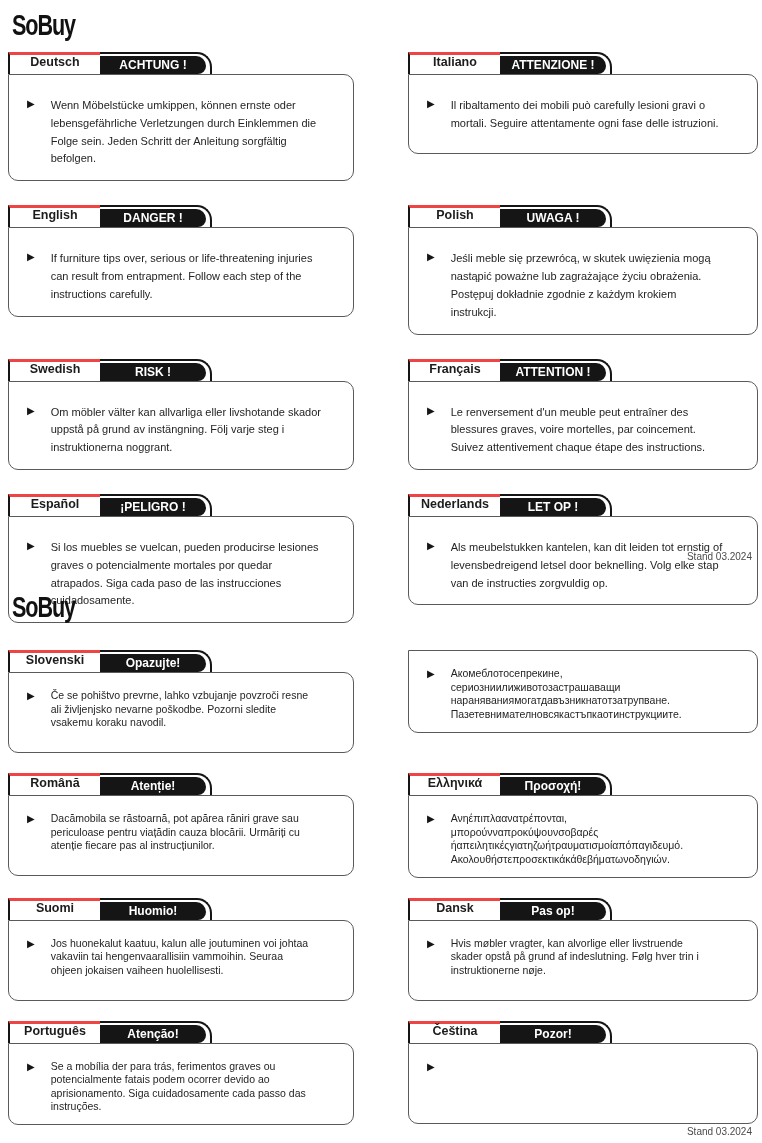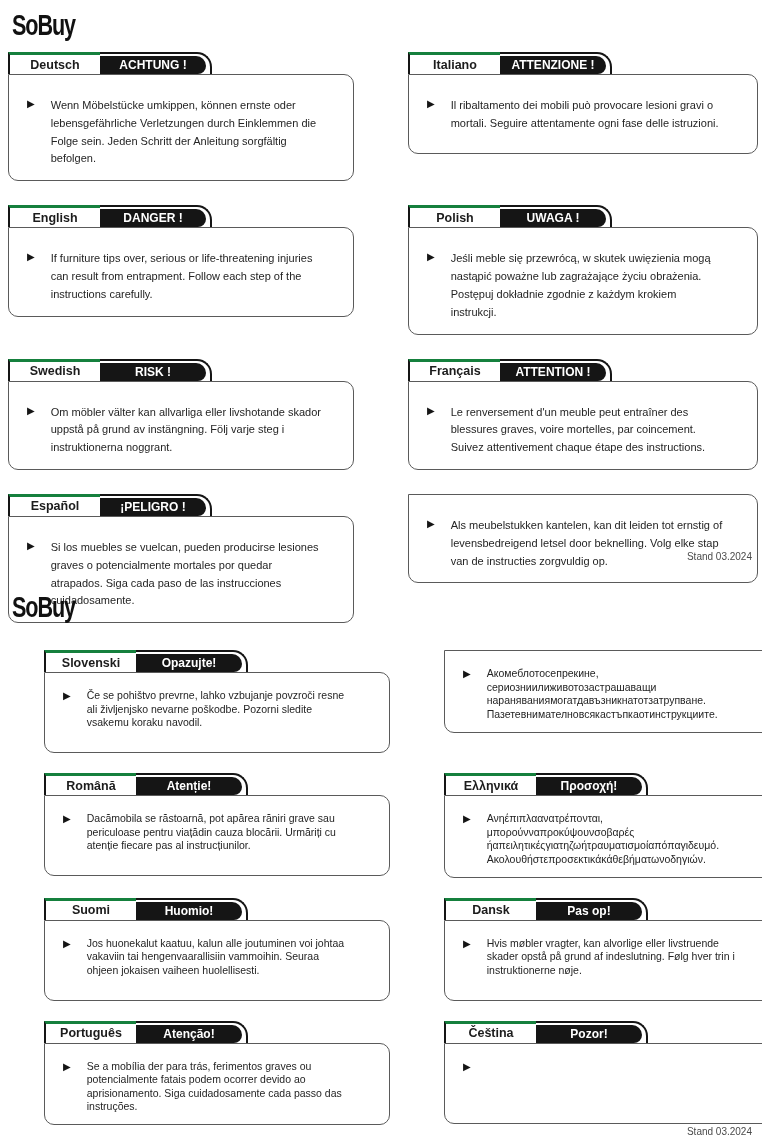--- a/index.html
+++ b/index.html
@@ -27,29 +27,29 @@
   .page1 .logo { margin: 10px 0 0 12px; }
   .page2 .logo { margin: 22px 0 0 12px; }
 
   .grid {
     display: grid;
     grid-template-columns: 346px 350px;
     column-gap: 54px;
     padding-left: 8px;
   }
   .page1 .grid { margin-top: 12px; row-gap: 24px; }
-  .page2 .grid { margin-top: 28px; row-gap: 20px; margin-left: 36px; }
+  .page2 .grid { margin-top: 28px; row-gap: 20px; }
 
   .tabs { display: flex; height: 22px; }
   .lang-tab {
     width: 92px;
     background: #fff;
-    border-top: 3px solid #15803d;
+    border-top: 3px solid #ef4444;
     border-left: 2px solid #151515;
-    display: flex; align-items: center; justify-content: center;
+    display: flex; justify-content: center;
     font-weight: bold; font-size: 12.5px;
     white-space: nowrap;
   }
   .warn-outer {
     border-top: 2px solid #151515;
     border-right: 2px solid #151515;
     border-radius: 0 15px 0 0;
     padding: 2px 4px 0 0;
   }
   .warn-tab {
@@ -116,21 +116,21 @@
         <span>Italiano</span>
       </div>
       <div class="warn-outer">
         <div class="warn-tab">
           <span>ATTENZIONE !</span>
         </div>
       </div>
     </div>
     <div class="content-box">
       <span class="bullet">▶</span>
-      <p class="text">Il ribaltamento dei mobili può provocare lesioni gravi o mortali. Seguire attentamente ogni fase delle istruzioni.</p>
+      <p class="text">Il ribaltamento dei mobili può carefully lesioni gravi o mortali. Seguire attentamente ogni fase delle istruzioni.</p>
     </div>
   </div>
 
   <div class="block">
     <div class="tabs">
       <div class="lang-tab">
         <span>English</span>
       </div>
       <div class="warn-outer">
         <div class="warn-tab">
@@ -206,20 +206,30 @@
         </div>
       </div>
     </div>
     <div class="content-box">
       <span class="bullet">▶</span>
       <p class="text">Si los muebles se vuelcan, pueden producirse lesiones graves o potencialmente mortales por quedar atrapados. Siga cada paso de las instrucciones cuidadosamente.</p>
     </div>
   </div>
 
   <div class="block">
+    <div class="tabs">
+      <div class="lang-tab">
+        <span>Nederlands</span>
+      </div>
+      <div class="warn-outer">
+        <div class="warn-tab">
+          <span>LET OP !</span>
+        </div>
+      </div>
+    </div>
     <div class="content-box">
       <span class="bullet">▶</span>
       <p class="text">Als meubelstukken kantelen, kan dit leiden tot ernstig of levensbedreigend letsel door beknelling. Volg elke stap van de instructies zorgvuldig op.</p>
     </div>
   </div>
 </div>
   <div class="stand">Stand 03.2024</div>
 </div>
 
 <div class="page page2">

